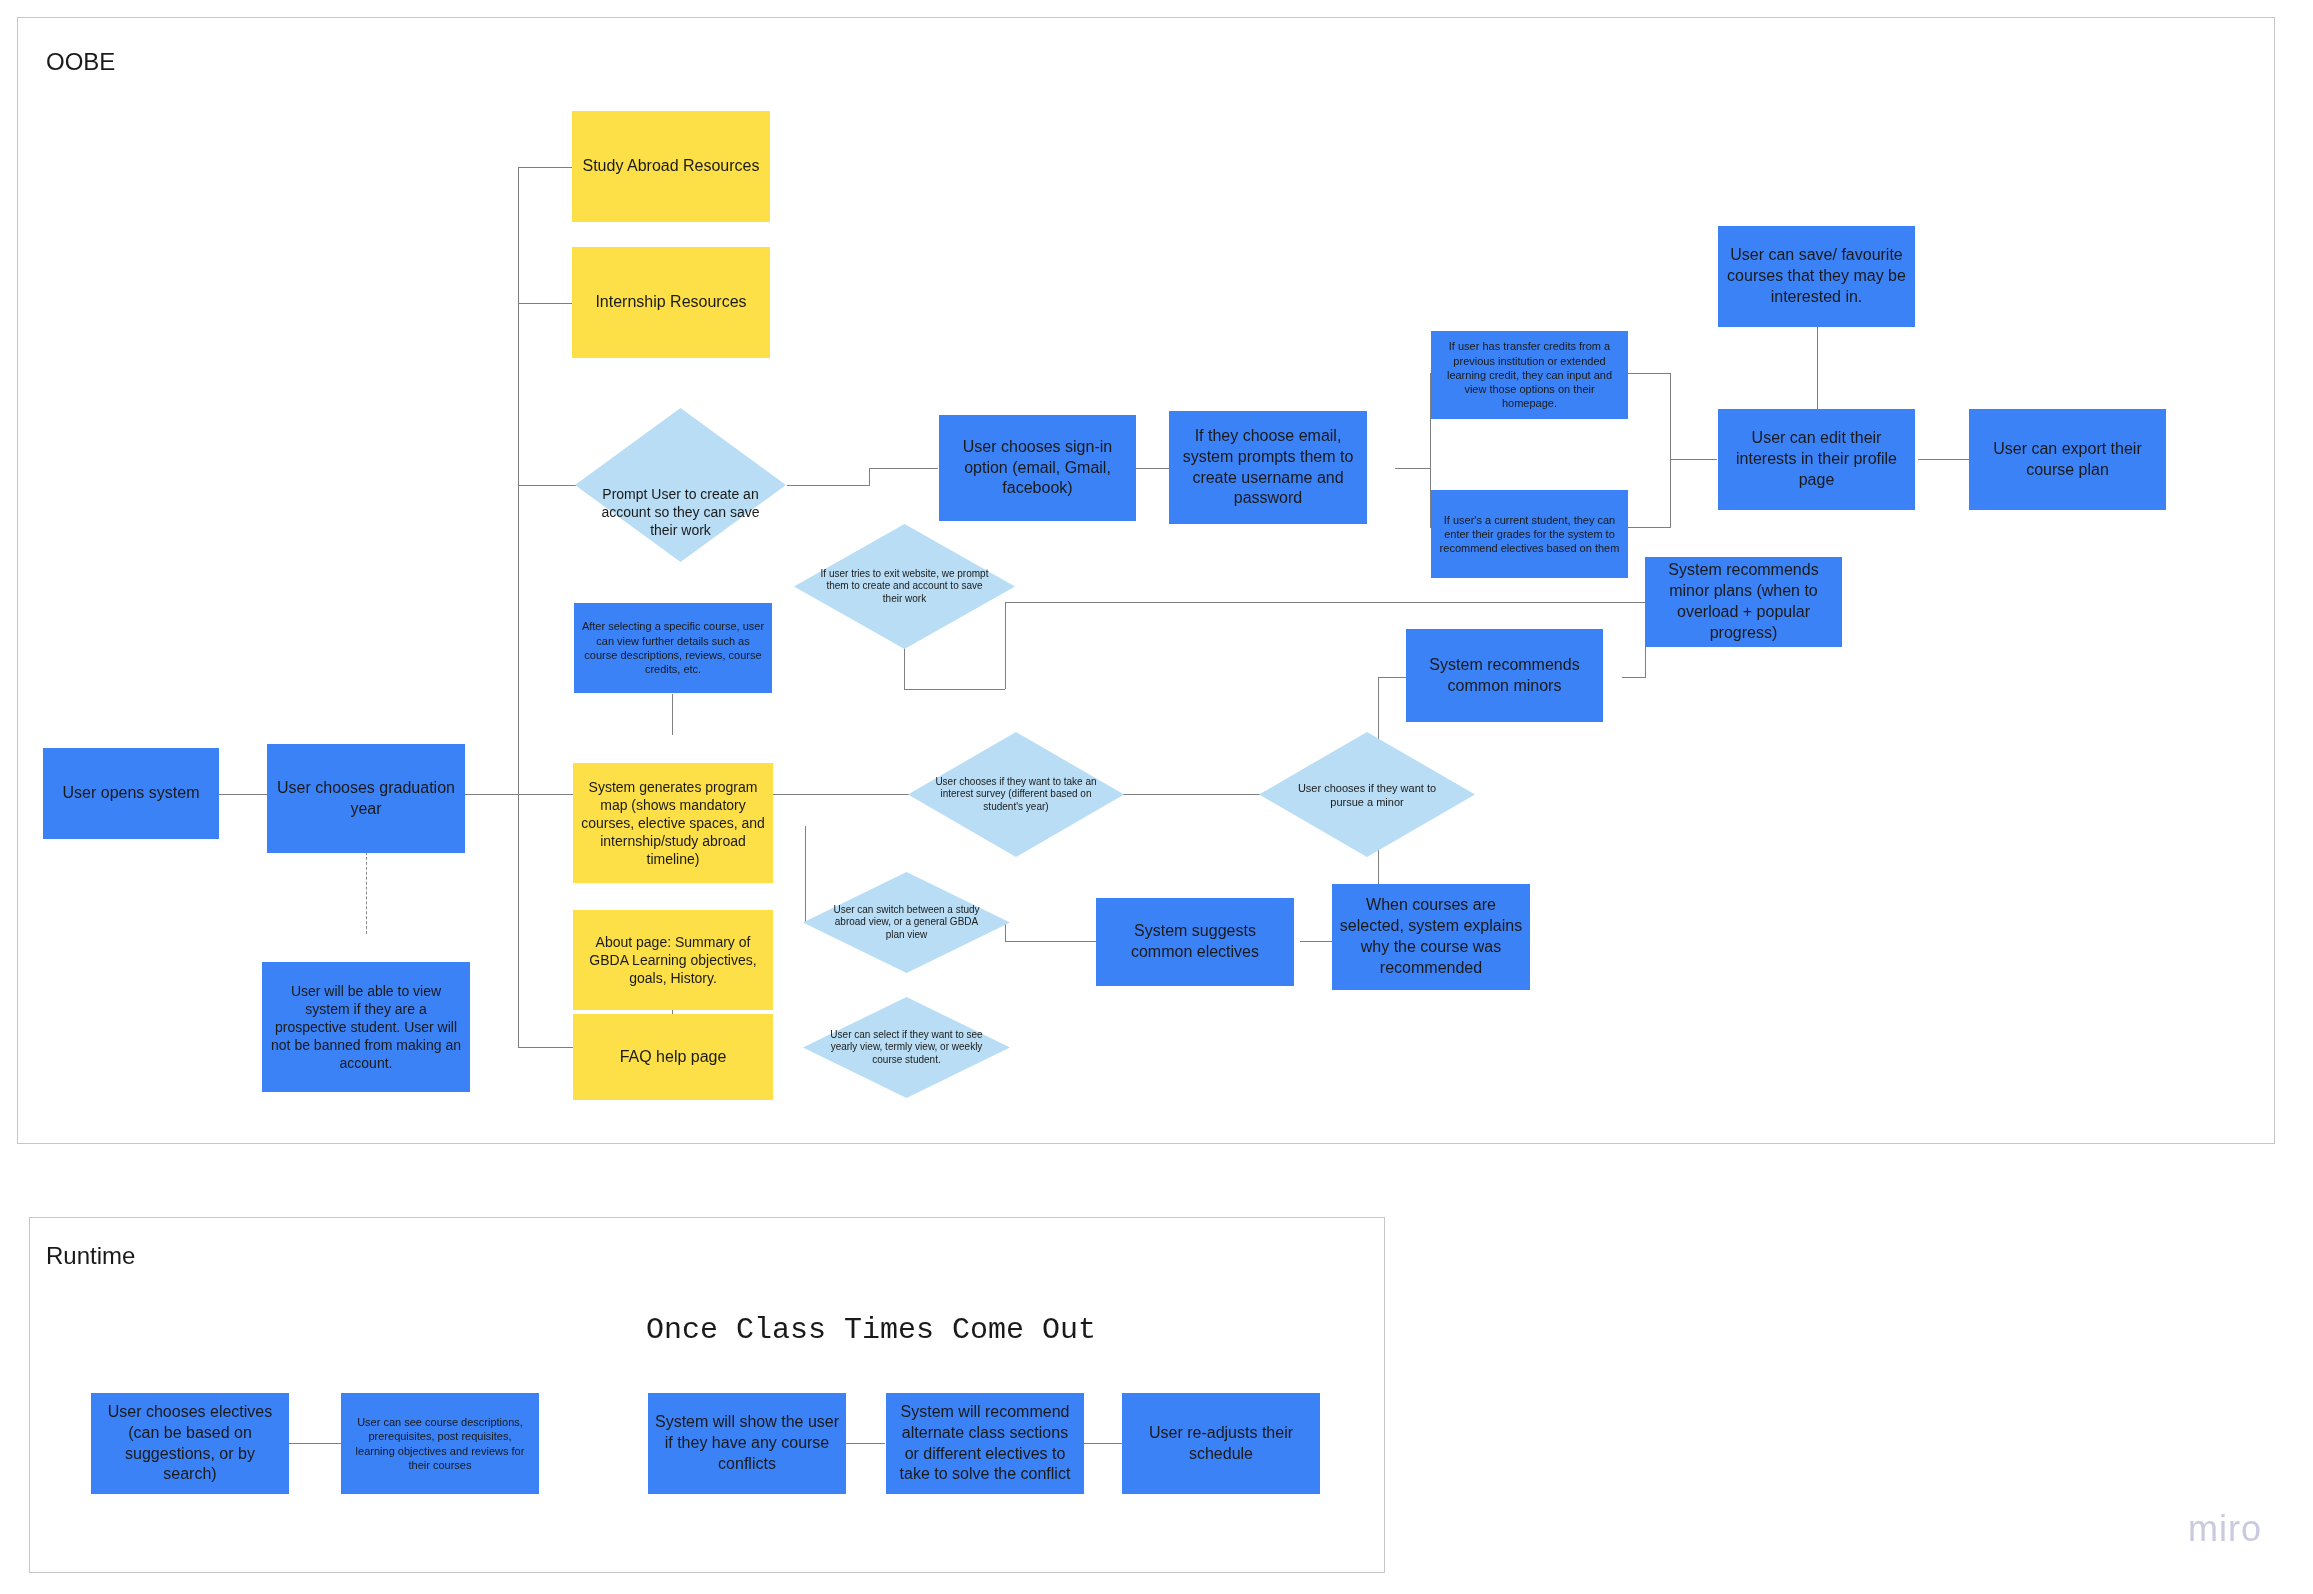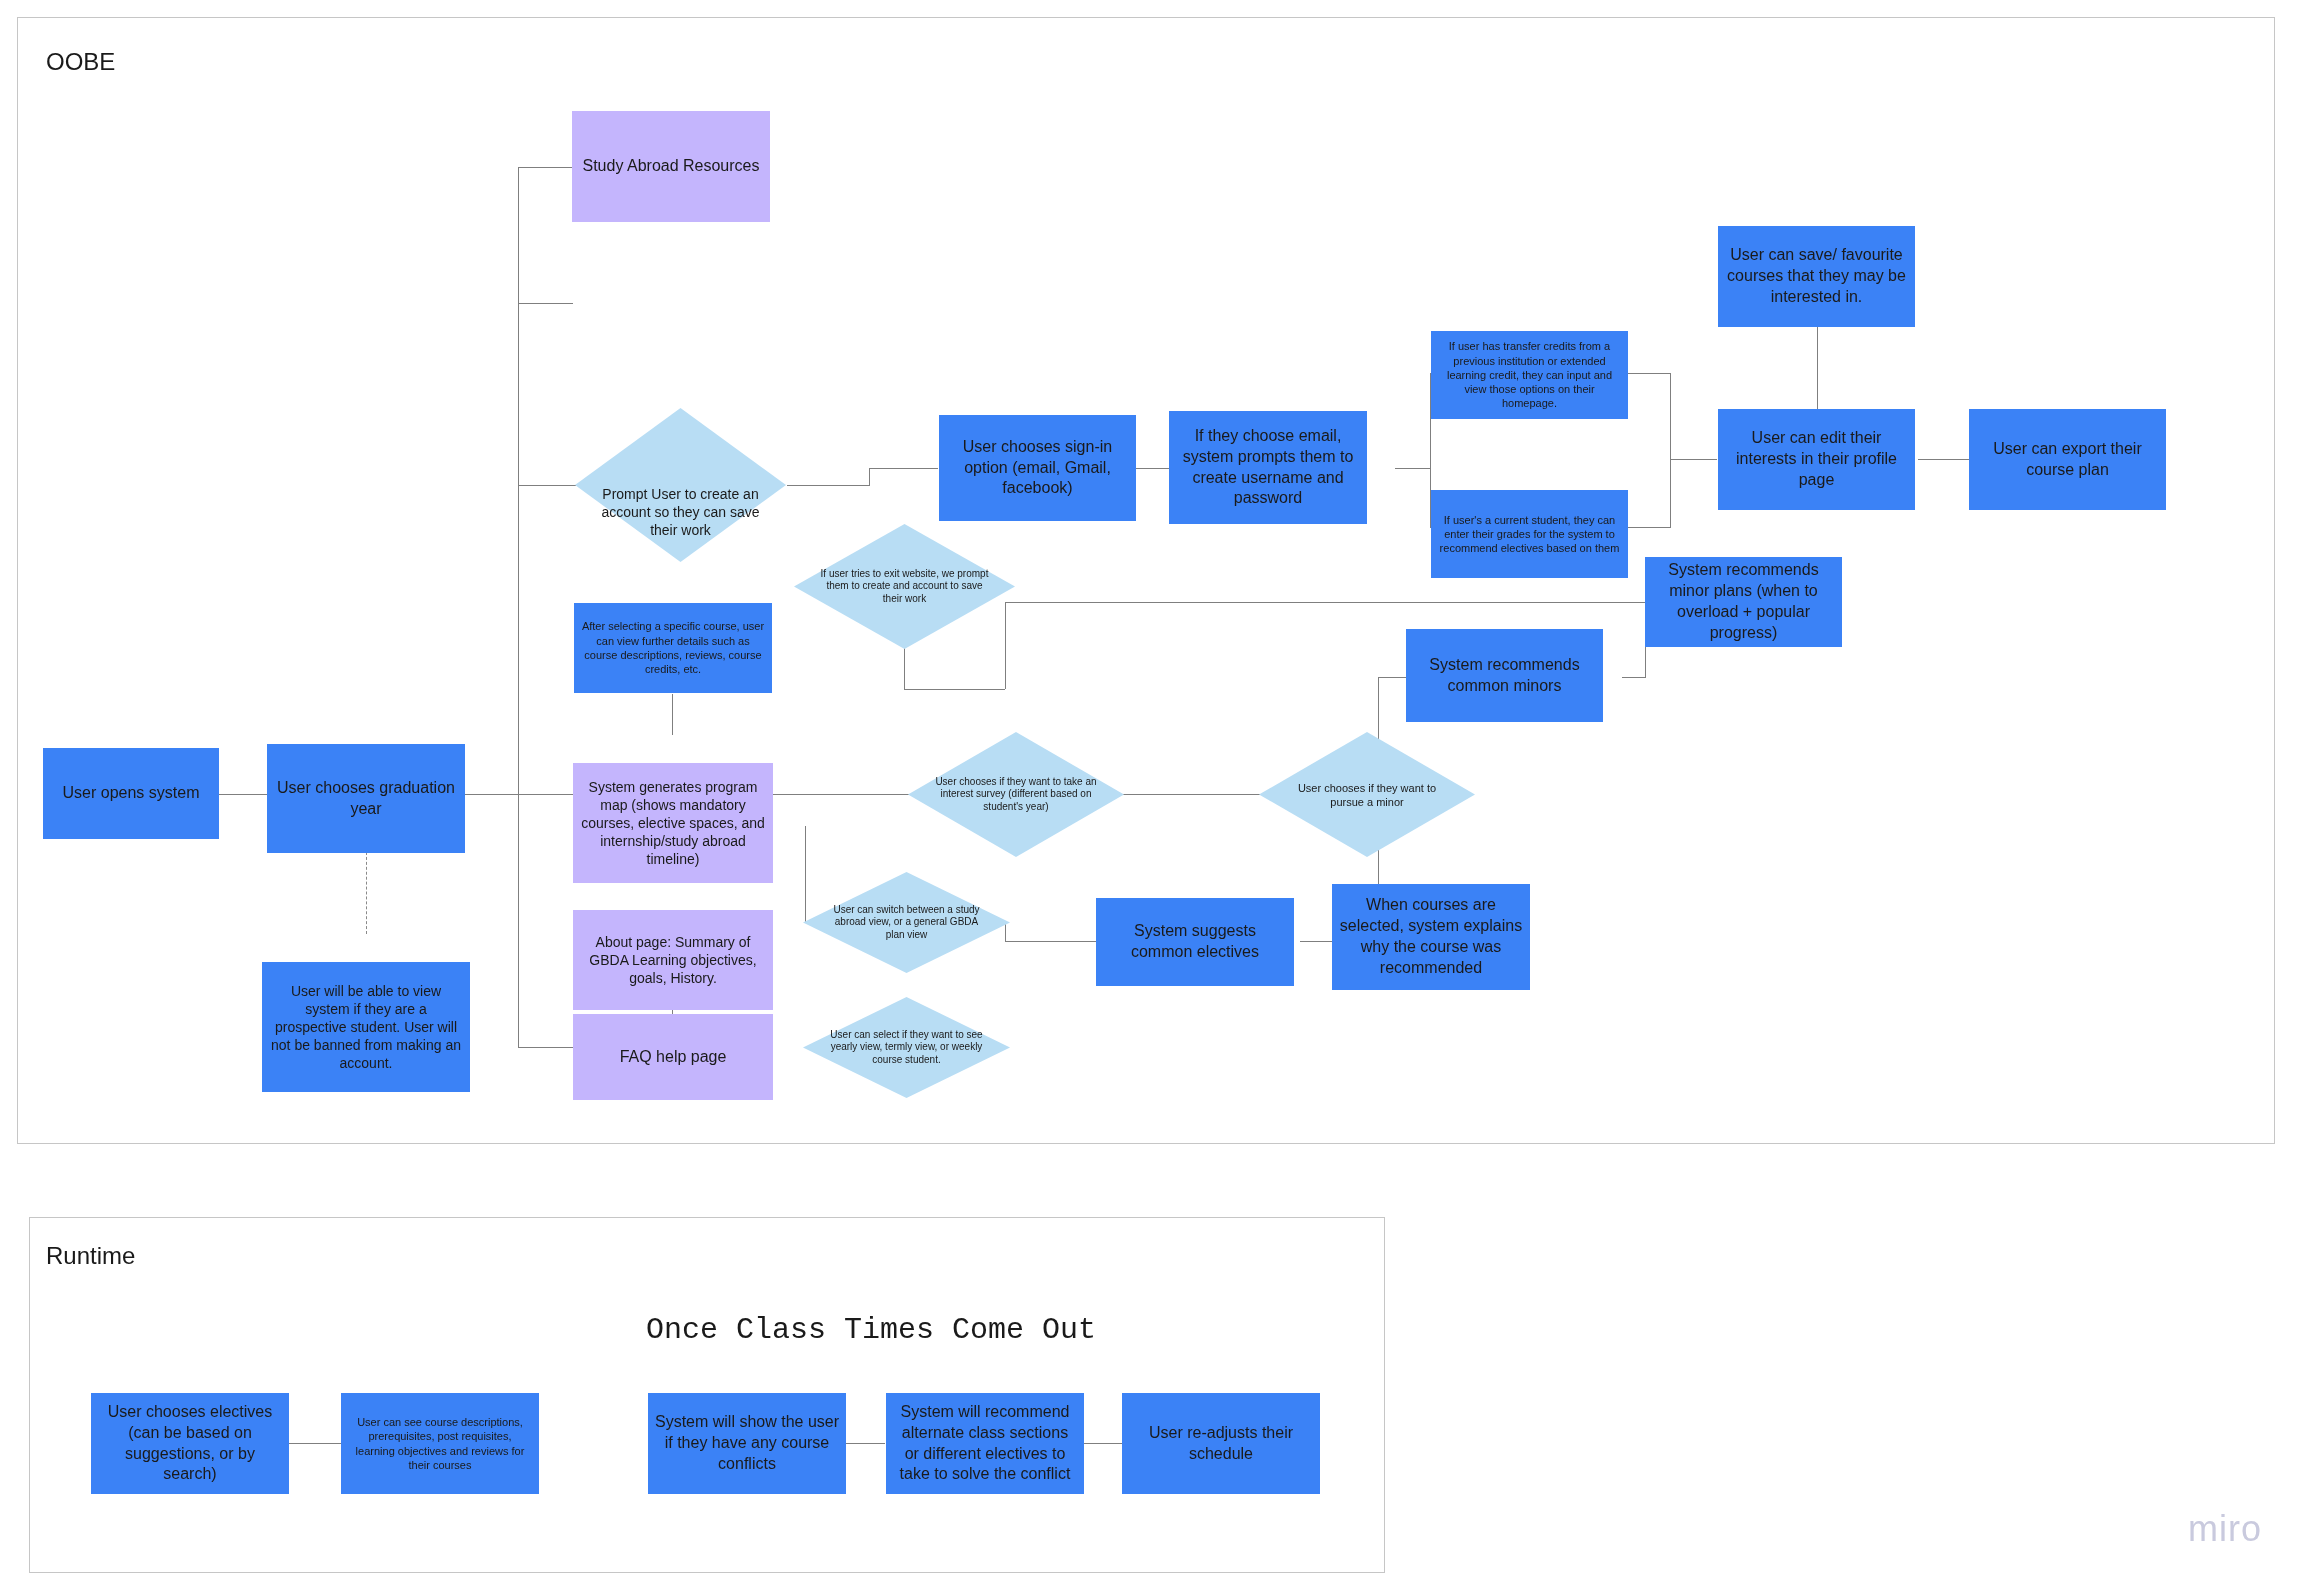--- a/index.html
+++ b/index.html
@@ -40,21 +40,21 @@
     justify-content: center;
     text-align: center;
     color: #1a1a1a;
     line-height: 1.30;
     padding: 3.8px 6.7px;
     z-index: 5;
   }
   .node span { display: block; width: 100%; }
 
   .lav  { background: #3b82f6; }
-  .yel  { background: #c4b5fd; }
+  .yel  { background: #fde047; }
 
   
   .dia {
     position: absolute;
     z-index: 4;
   }
   .dia .shape {
     position: absolute;
     left: 0; top: 0; right: 0; bottom: 0;
     background: #b8ddf4;
@@ -187,20 +187,23 @@
   <div class="ln lv" style="left:672px; top:694px; height:41px;"></div>
 
   <div class="ln lv" style="left:672px; top:855px; height:27px;"></div>
 
   <div class="ln lv" style="left:672px; top:982px; height:33px;"></div>
 
   <div class="node yel fs16" style="left:572px; top:111px; width:198px; height:111px;">
     <span>Study Abroad Resources</span>
   </div>
 
+  <div class="node yel fs16" style="left:572px; top:247px; width:198px; height:111px;">
+    <span>Internship Resources</span>
+  </div>
 
   <div class="dia" style="left:575px; top:408px; width:211px; height:154px;">
     <div class="shape"></div>
     <div class="label fs14">Prompt User to create an account so they can save their work</div>
   </div>
 
   <div class="node lav fs16" style="left:939px; top:415px; width:197px; height:106px;">
     <span>User chooses sign-in option (email, Gmail, facebook)</span>
   </div>
 

